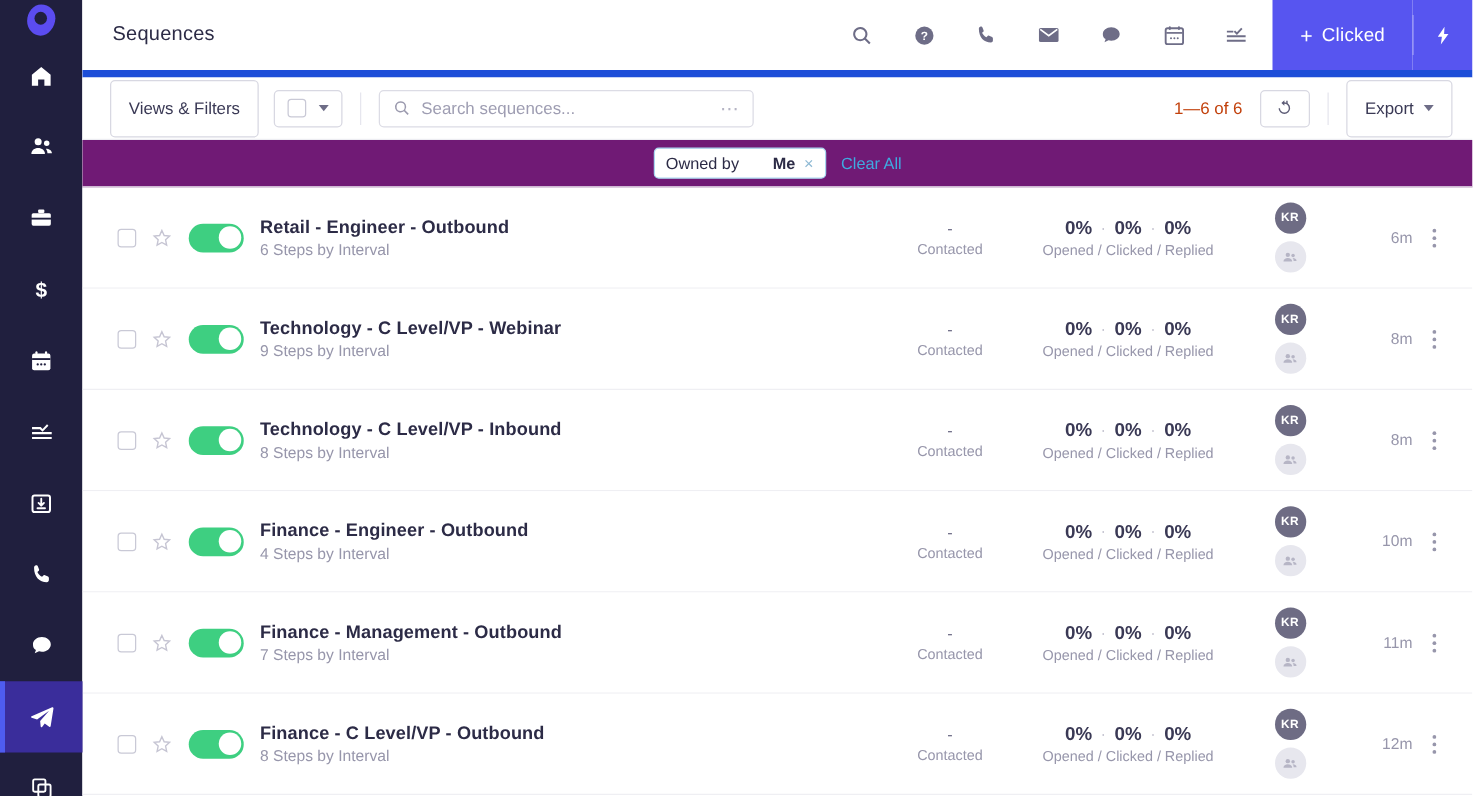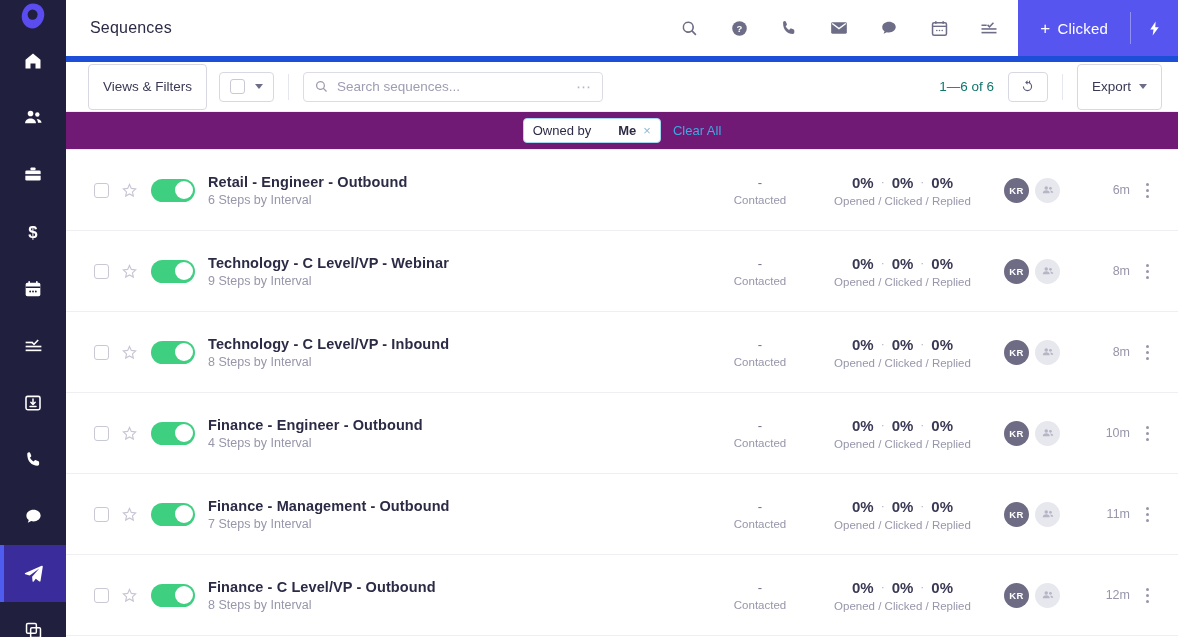--- a/index.html
+++ b/index.html
@@ -103,21 +103,21 @@
     display: flex; align-items: center; padding: 0 10px; gap: 8px;
   }
   .search-wrap svg { fill: #9B9AAE; flex: none; }
   .search-input {
     border: none; outline: none; flex: 1; font-size: 13.5px;
     color: #2C2B46; font-family: "Liberation Sans", sans-serif; background: transparent;
   }
   .search-input::placeholder { color: #9E9DB2; }
   .dots-h { color: #B5B4C4; font-size: 15px; letter-spacing: 1px; cursor: pointer; }
   .toolbar-right { margin-left: auto; display: flex; align-items: center; }
-  .count-label { font-size: 13.5px; color: #0f766e; margin-right: 14px; white-space: nowrap; }
+  .count-label { font-size: 13.5px; color: #c2410c; margin-right: 14px; white-space: nowrap; }
   .icon-btn {
     width: 40px; height: 30px; border: 1px solid #D8D8E2; border-radius: 4px;
     background: #fff; display: flex; align-items: center; justify-content: center; cursor: pointer;
   }
   .icon-btn svg { fill: #5C5B75; }
 
   
   .filterbar {
     height: 38px; min-height: 38px; background: #701a75;
     border-bottom: 1px solid #EDEDF2;
@@ -158,21 +158,21 @@
 
   .cell-contacted { width: 110px; text-align: center; }
   .stat-dash { font-size: 13px; color: #6E6D87; }
   .stat-label { font-size: 11.5px; color: #9796AB; margin-top: 4px; }
 
   .cell-rates { width: 175px; text-align: center; }
   .rates-line { display: flex; align-items: center; justify-content: center; gap: 7px; }
   .rate { font-size: 15px; color: #3A3955; font-weight: 700; }
   .rate-sep { font-size: 12px; color: #B5B4C4; }
 
-  .cell-avatars { width: 84px; display: flex; align-items: center; justify-content: center; gap: 6px; }
+  .cell-avatars { width: 84px; display: flex; align-items: center; justify-content: center; gap: 6px; flex-direction: column; }
   .av {
     width: 25px; height: 25px; border-radius: 50%;
     display: flex; align-items: center; justify-content: center;
     font-size: 9.5px; font-weight: 700; color: #fff; letter-spacing: .3px;
   }
   .av-user { background: #6E6C84; cursor: pointer; }
   .av-group { background: #E7E7EE; cursor: pointer; }
   .av-group svg { fill: #B6B5C5; }
 
   .cell-time { width: 56px; text-align: right; font-size: 12.5px; color: #9796AB; }

